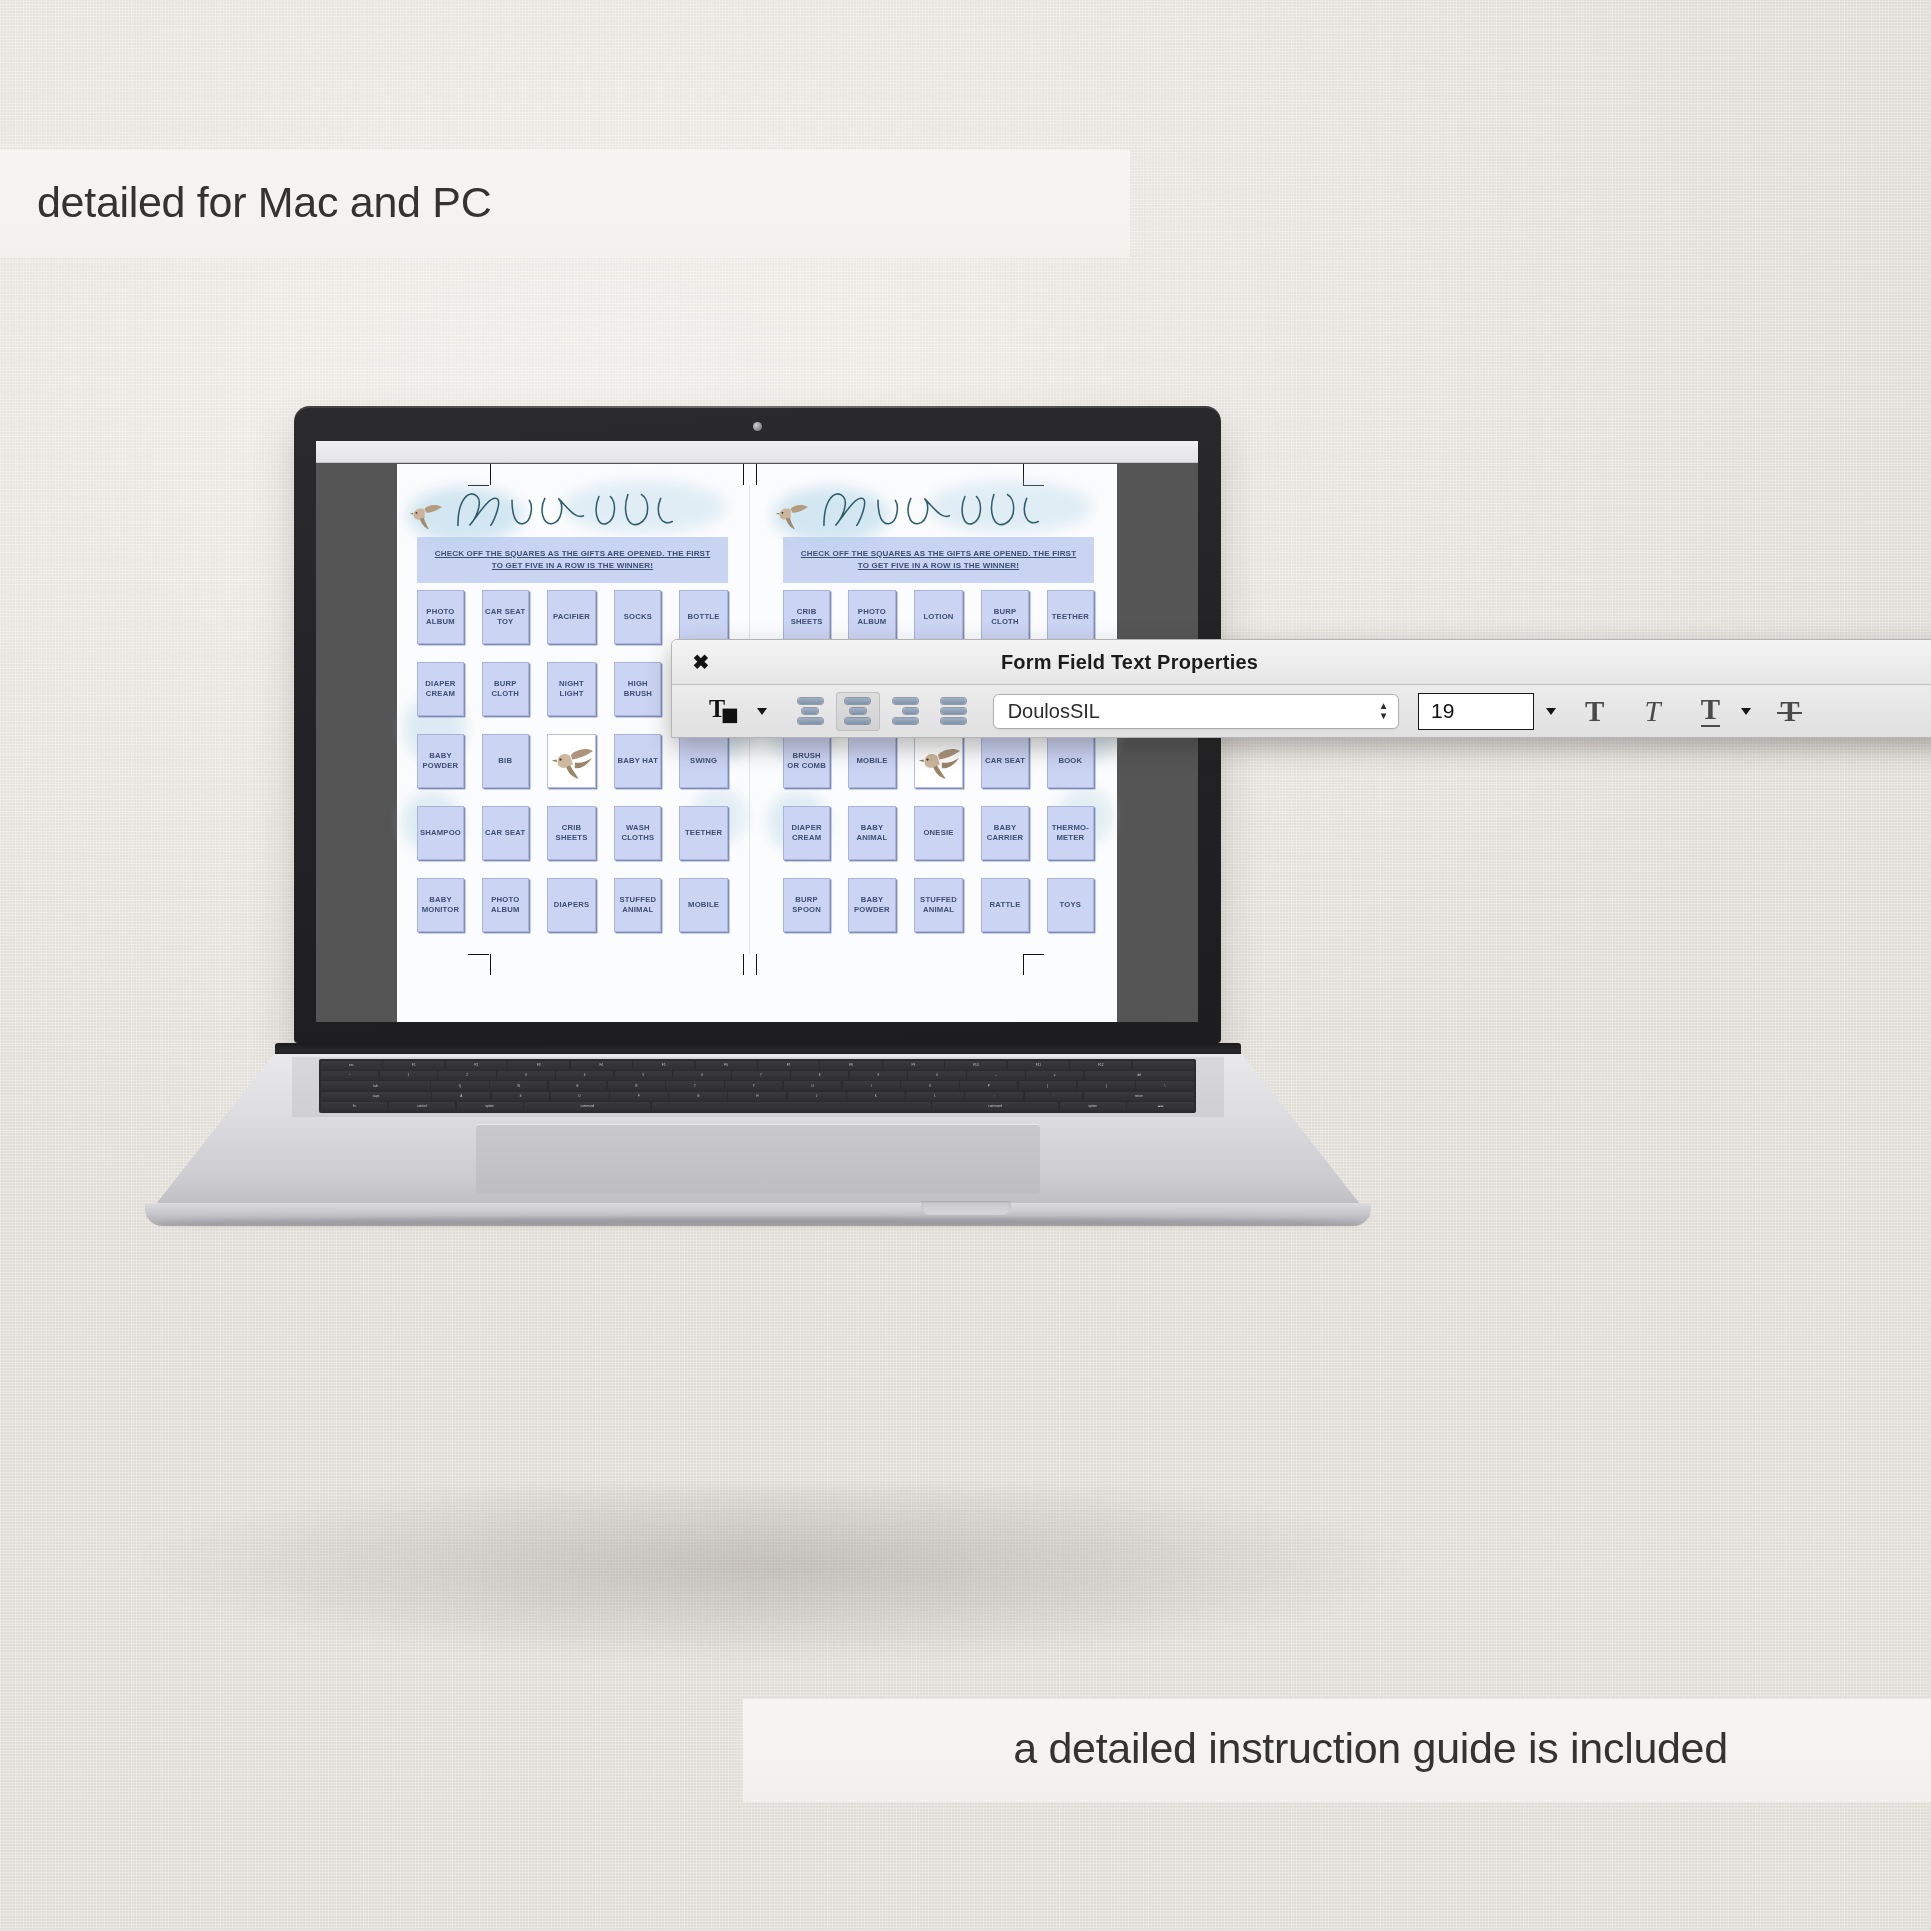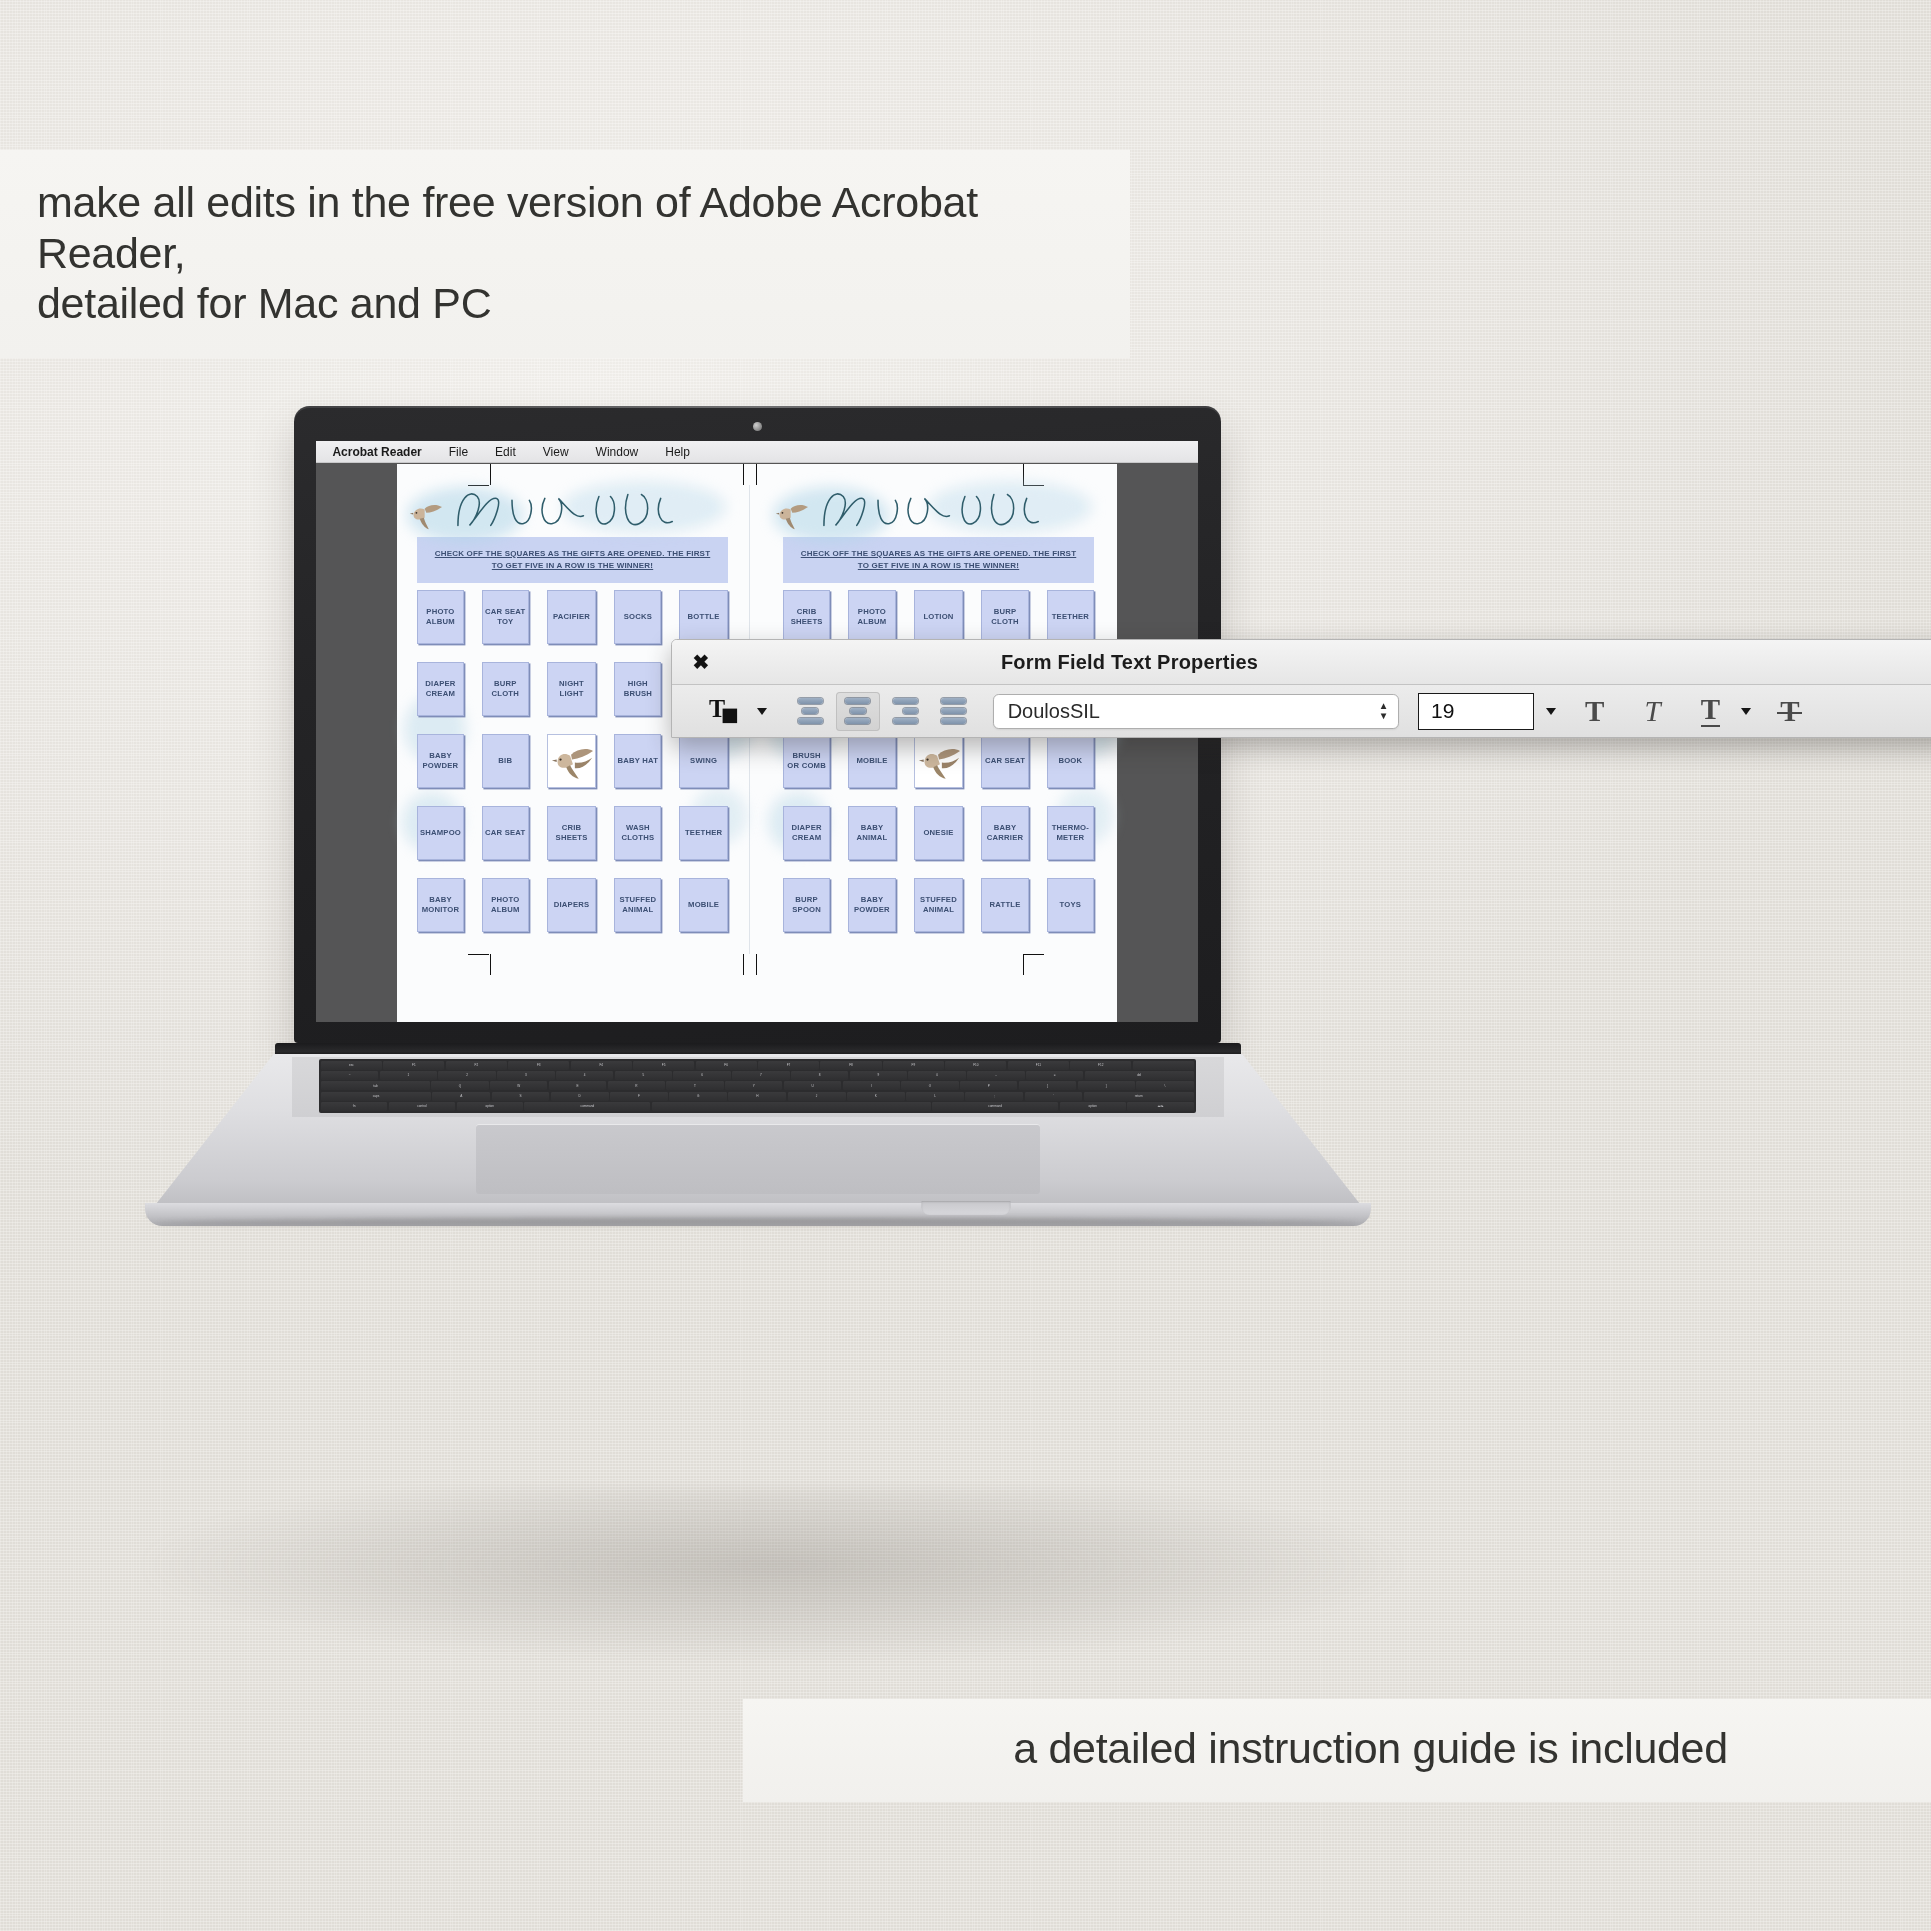--- a/index.html
+++ b/index.html
@@ -419,41 +419,32 @@
   }
 </style>
 </head>
 <body>
 
 <div id="stage">
 
   <div id="floor-shadow"></div>
 
   <div class="caption" id="caption-top">
-    <div>make all edits in the free version of Adobe Acrobat Reader,</div>
     <div>detailed for Mac and PC</div>
   </div>
 
   <div id="laptop">
 
     <div id="lid">
       <div id="lid-edge-hl"></div>
       <div id="camera"></div>
 
       <div id="screen">
 
         <div id="menubar-fill"></div>
-        <div id="menubar">
-          <span class="mb-app">Acrobat Reader</span>
-          <span class="mb-item">File</span>
-          <span class="mb-item">Edit</span>
-          <span class="mb-item">View</span>
-          <span class="mb-item">Window</span>
-          <span class="mb-item">Help</span>
-        </div>
 
         <div id="workspace">
 
           <div id="page">
 
             <div class="cropmark" style="left:93px;top:0;width:1.4px;height:21px;"></div>
             <div class="cropmark" style="left:71px;top:21px;width:21px;height:1.4px;"></div>
             <div class="cropmark" style="left:346px;top:0;width:1.4px;height:21px;"></div>
             <div class="cropmark" style="left:359px;top:0;width:1.4px;height:21px;"></div>
             <div class="cropmark" style="left:626px;top:0;width:1.4px;height:21px;"></div>

